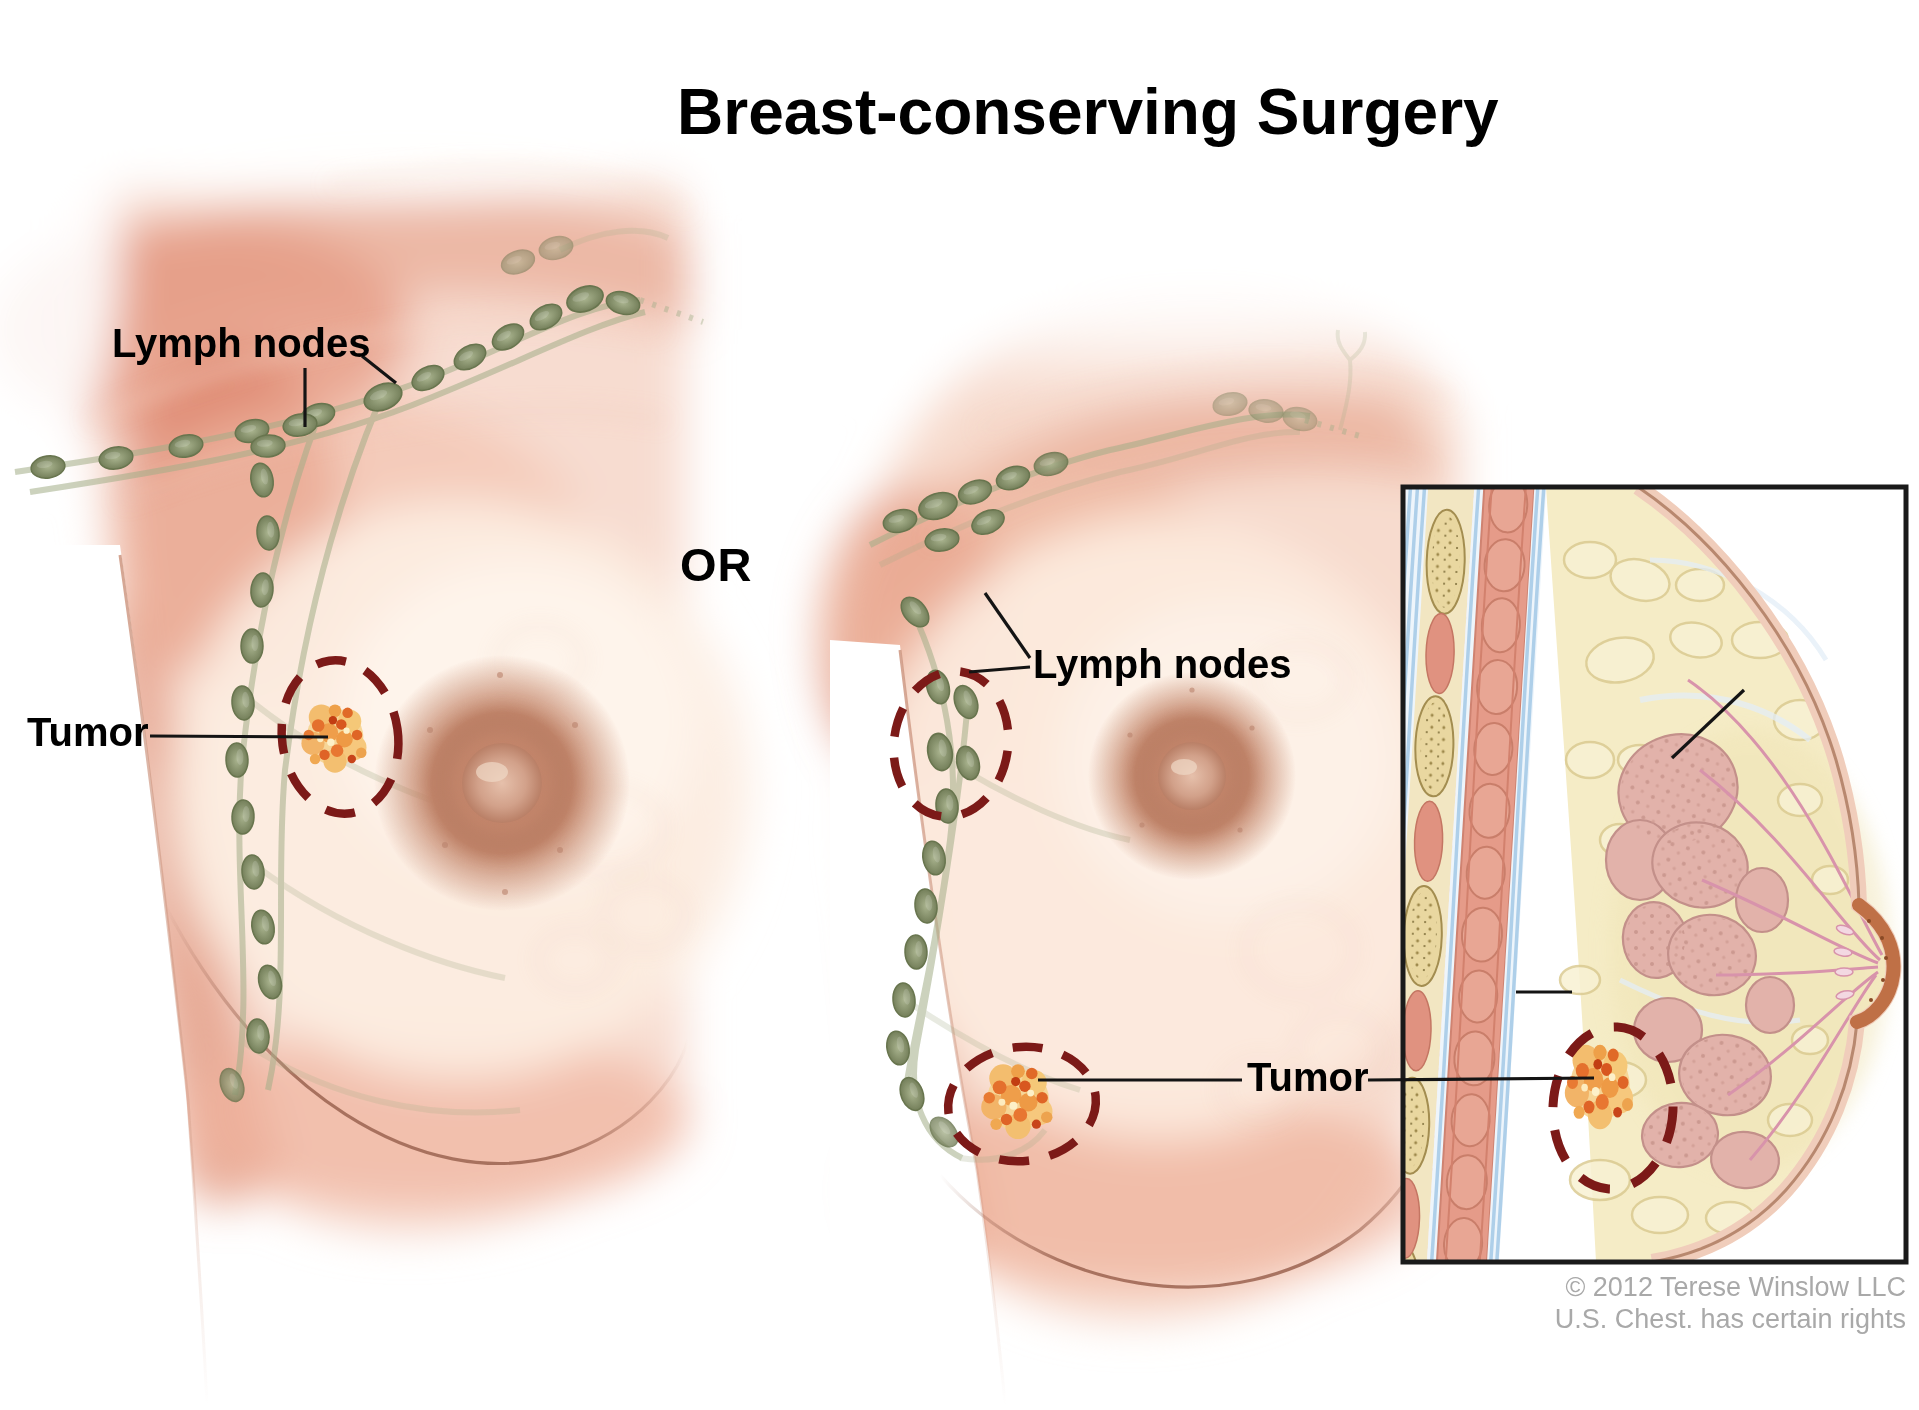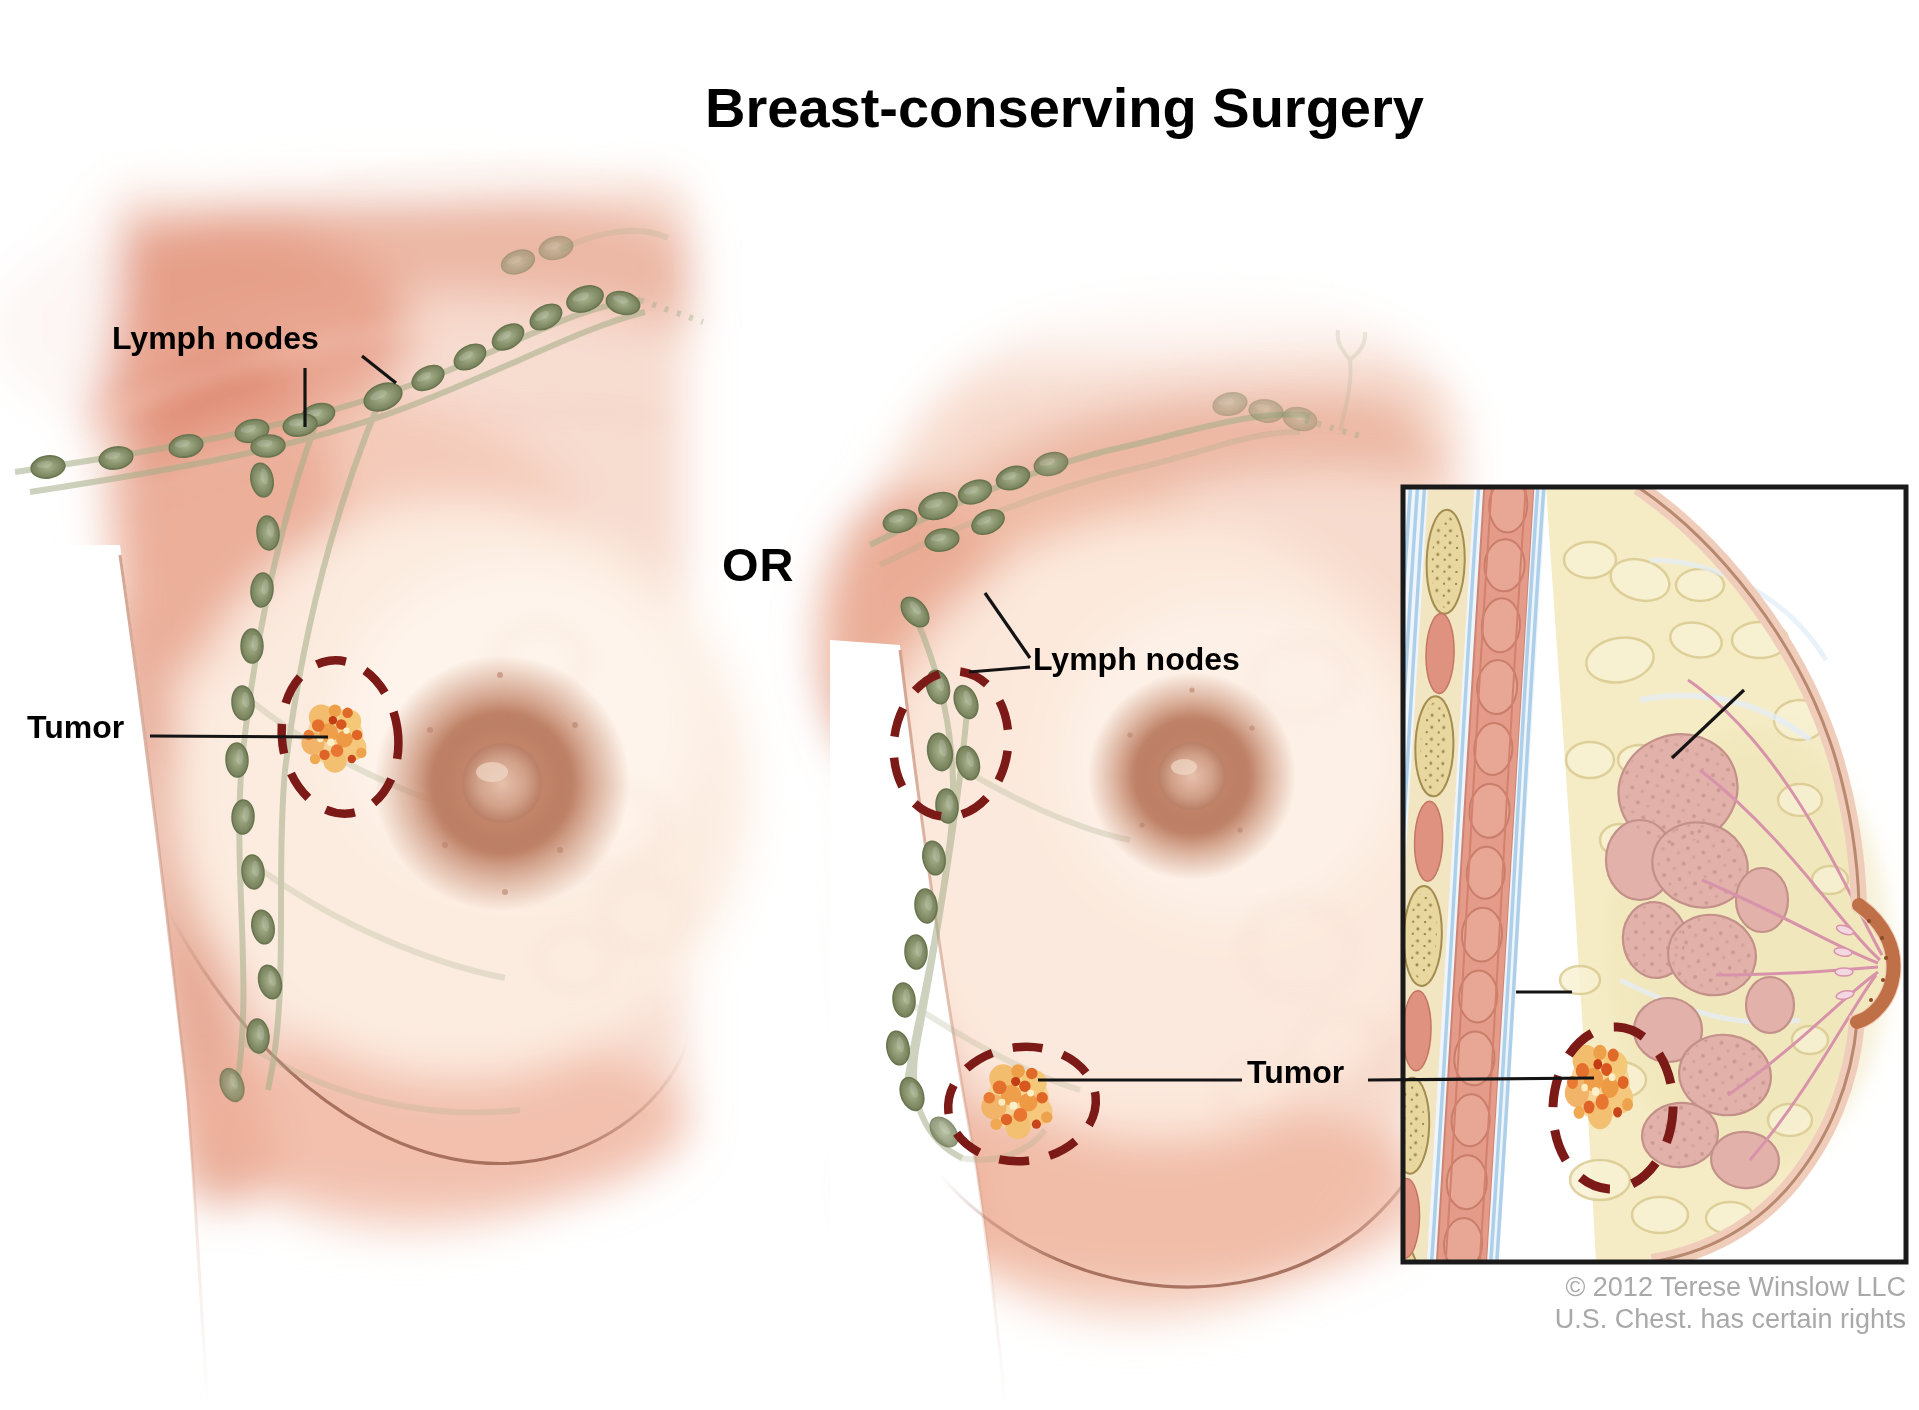--- a/index.html
+++ b/index.html
@@ -1,23 +1,23 @@
 <!DOCTYPE html>
 <html><head>
 <meta charset="utf-8">
 <style>
   html,body{margin:0;padding:0;background:#fff;}
   #canvas{position:relative;width:1919px;height:1410px;background:#fff;overflow:hidden;
           font-family:"Liberation Sans",sans-serif;}
   #art{position:absolute;left:0;top:0;}
   .lbl{position:absolute;font-weight:bold;color:#000;line-height:1.05;white-space:nowrap;}
   .lbl.wrap{white-space:normal;}
-  .title{font-size:56px;margin-left:28px;}
+  .title{font-size:64px;}
   .or{font-size:47px;letter-spacing:1px;}
-  .anno{font-size:32px;}
+  .anno{font-size:40px;}
   .inset-lbl{font-size:40px;line-height:47px;}
   .credit{position:absolute;right:13px;color:#a9a9a9;font-weight:normal;
           font-size:27px;line-height:30px;}
 </style>
 </head>
 <body>
 
 <div id="canvas">
 
 <svg id="art" width="1919" height="1410" viewBox="0 0 1919 1410">
@@ -469,21 +469,21 @@
       <line x1="1516" y1="992" x2="1572" y2="992"></line>
     </g>
   </g>
   <rect x="1403" y="487" width="503" height="775" fill="none" stroke="#1a1a1a" stroke-width="5"></rect>
 </g>
 
 <line x1="1368" y1="1080" x2="1594" y2="1078" stroke="#141414" stroke-width="3.2"></line>
 </svg>
 
 <div class="lbl title" style="left:677px;top:79px;">Breast-conserving Surgery</div>
-<div class="lbl or" style="left:722px;top:540px;">OR</div>
+<div class="lbl or" style="left:680px;top:540px;">OR</div>
 
 <div class="lbl anno" style="left:112px;top:322px;">Lymph nodes</div>
 <div class="lbl anno" style="left:27px;top:711px;">Tumor</div>
 
 <div class="lbl anno" style="left:1033px;top:643px;">Lymph nodes</div>
 <div class="lbl anno" style="left:1247px;top:1056px;">Tumor</div>
 
 
 <div class="credit" style="top:1272px;">© 2012 Terese Winslow LLC</div>
 <div class="credit" style="top:1304px;">U.S. Chest. has certain rights</div>

